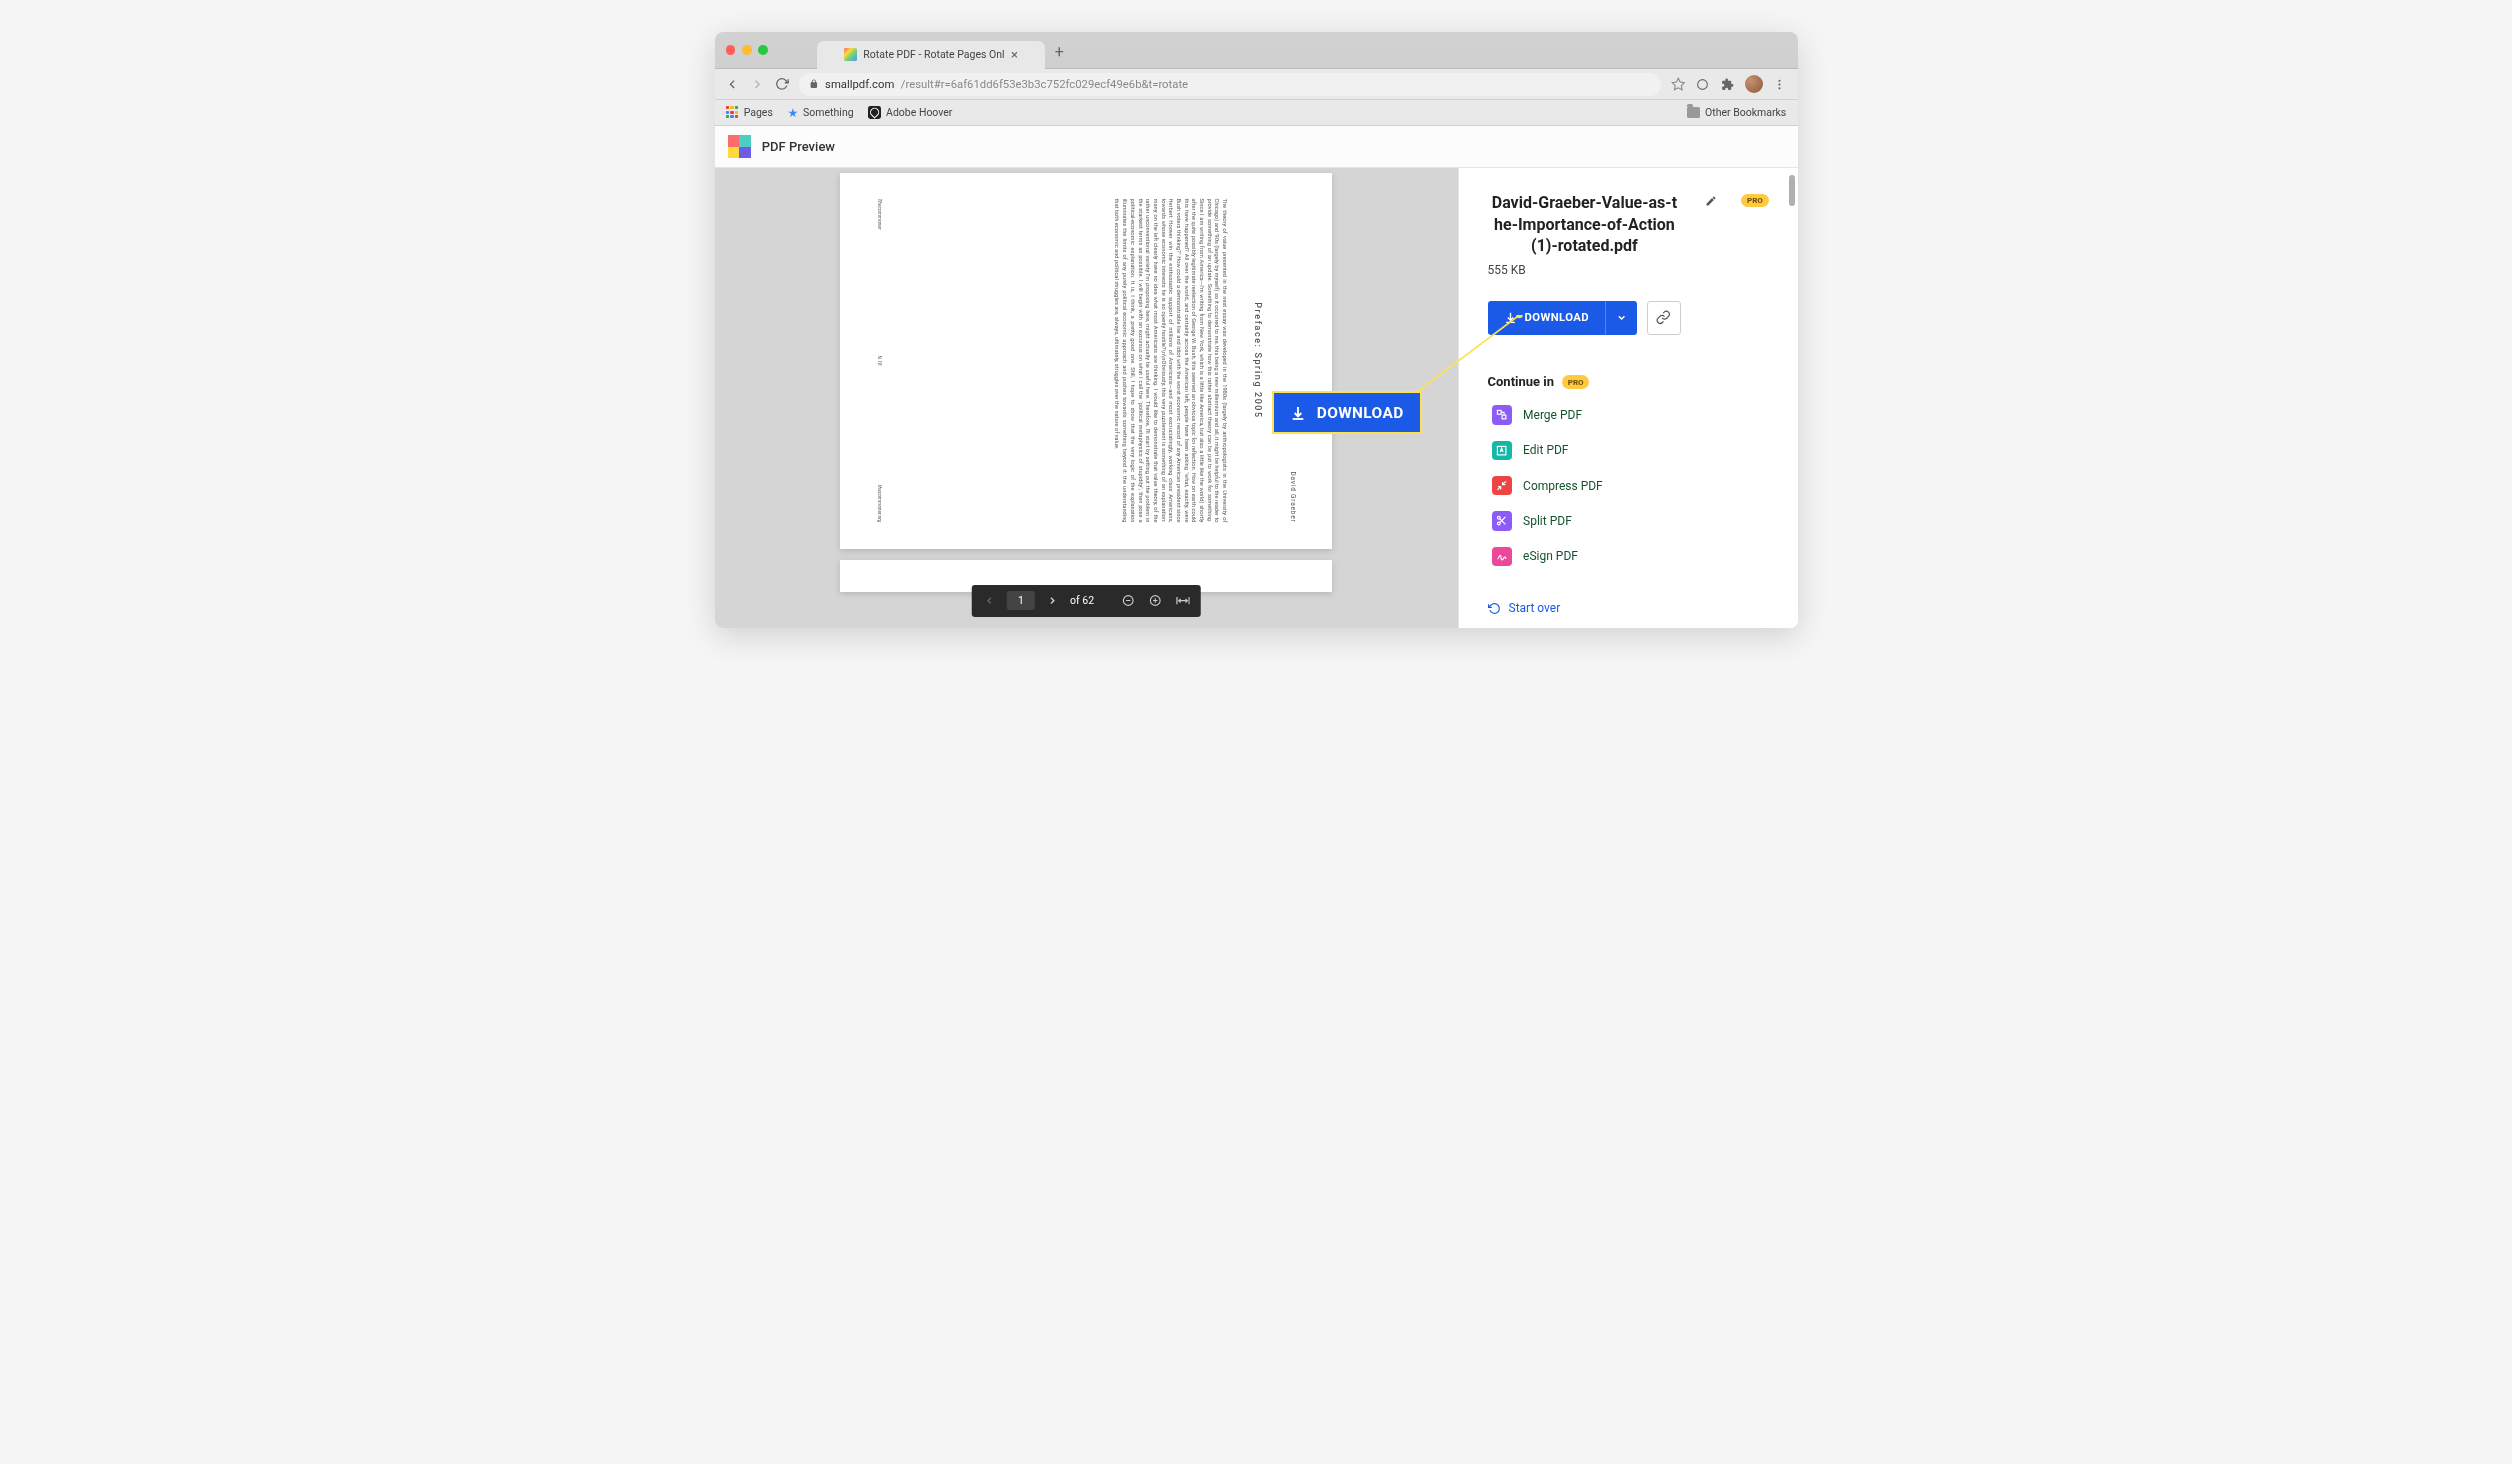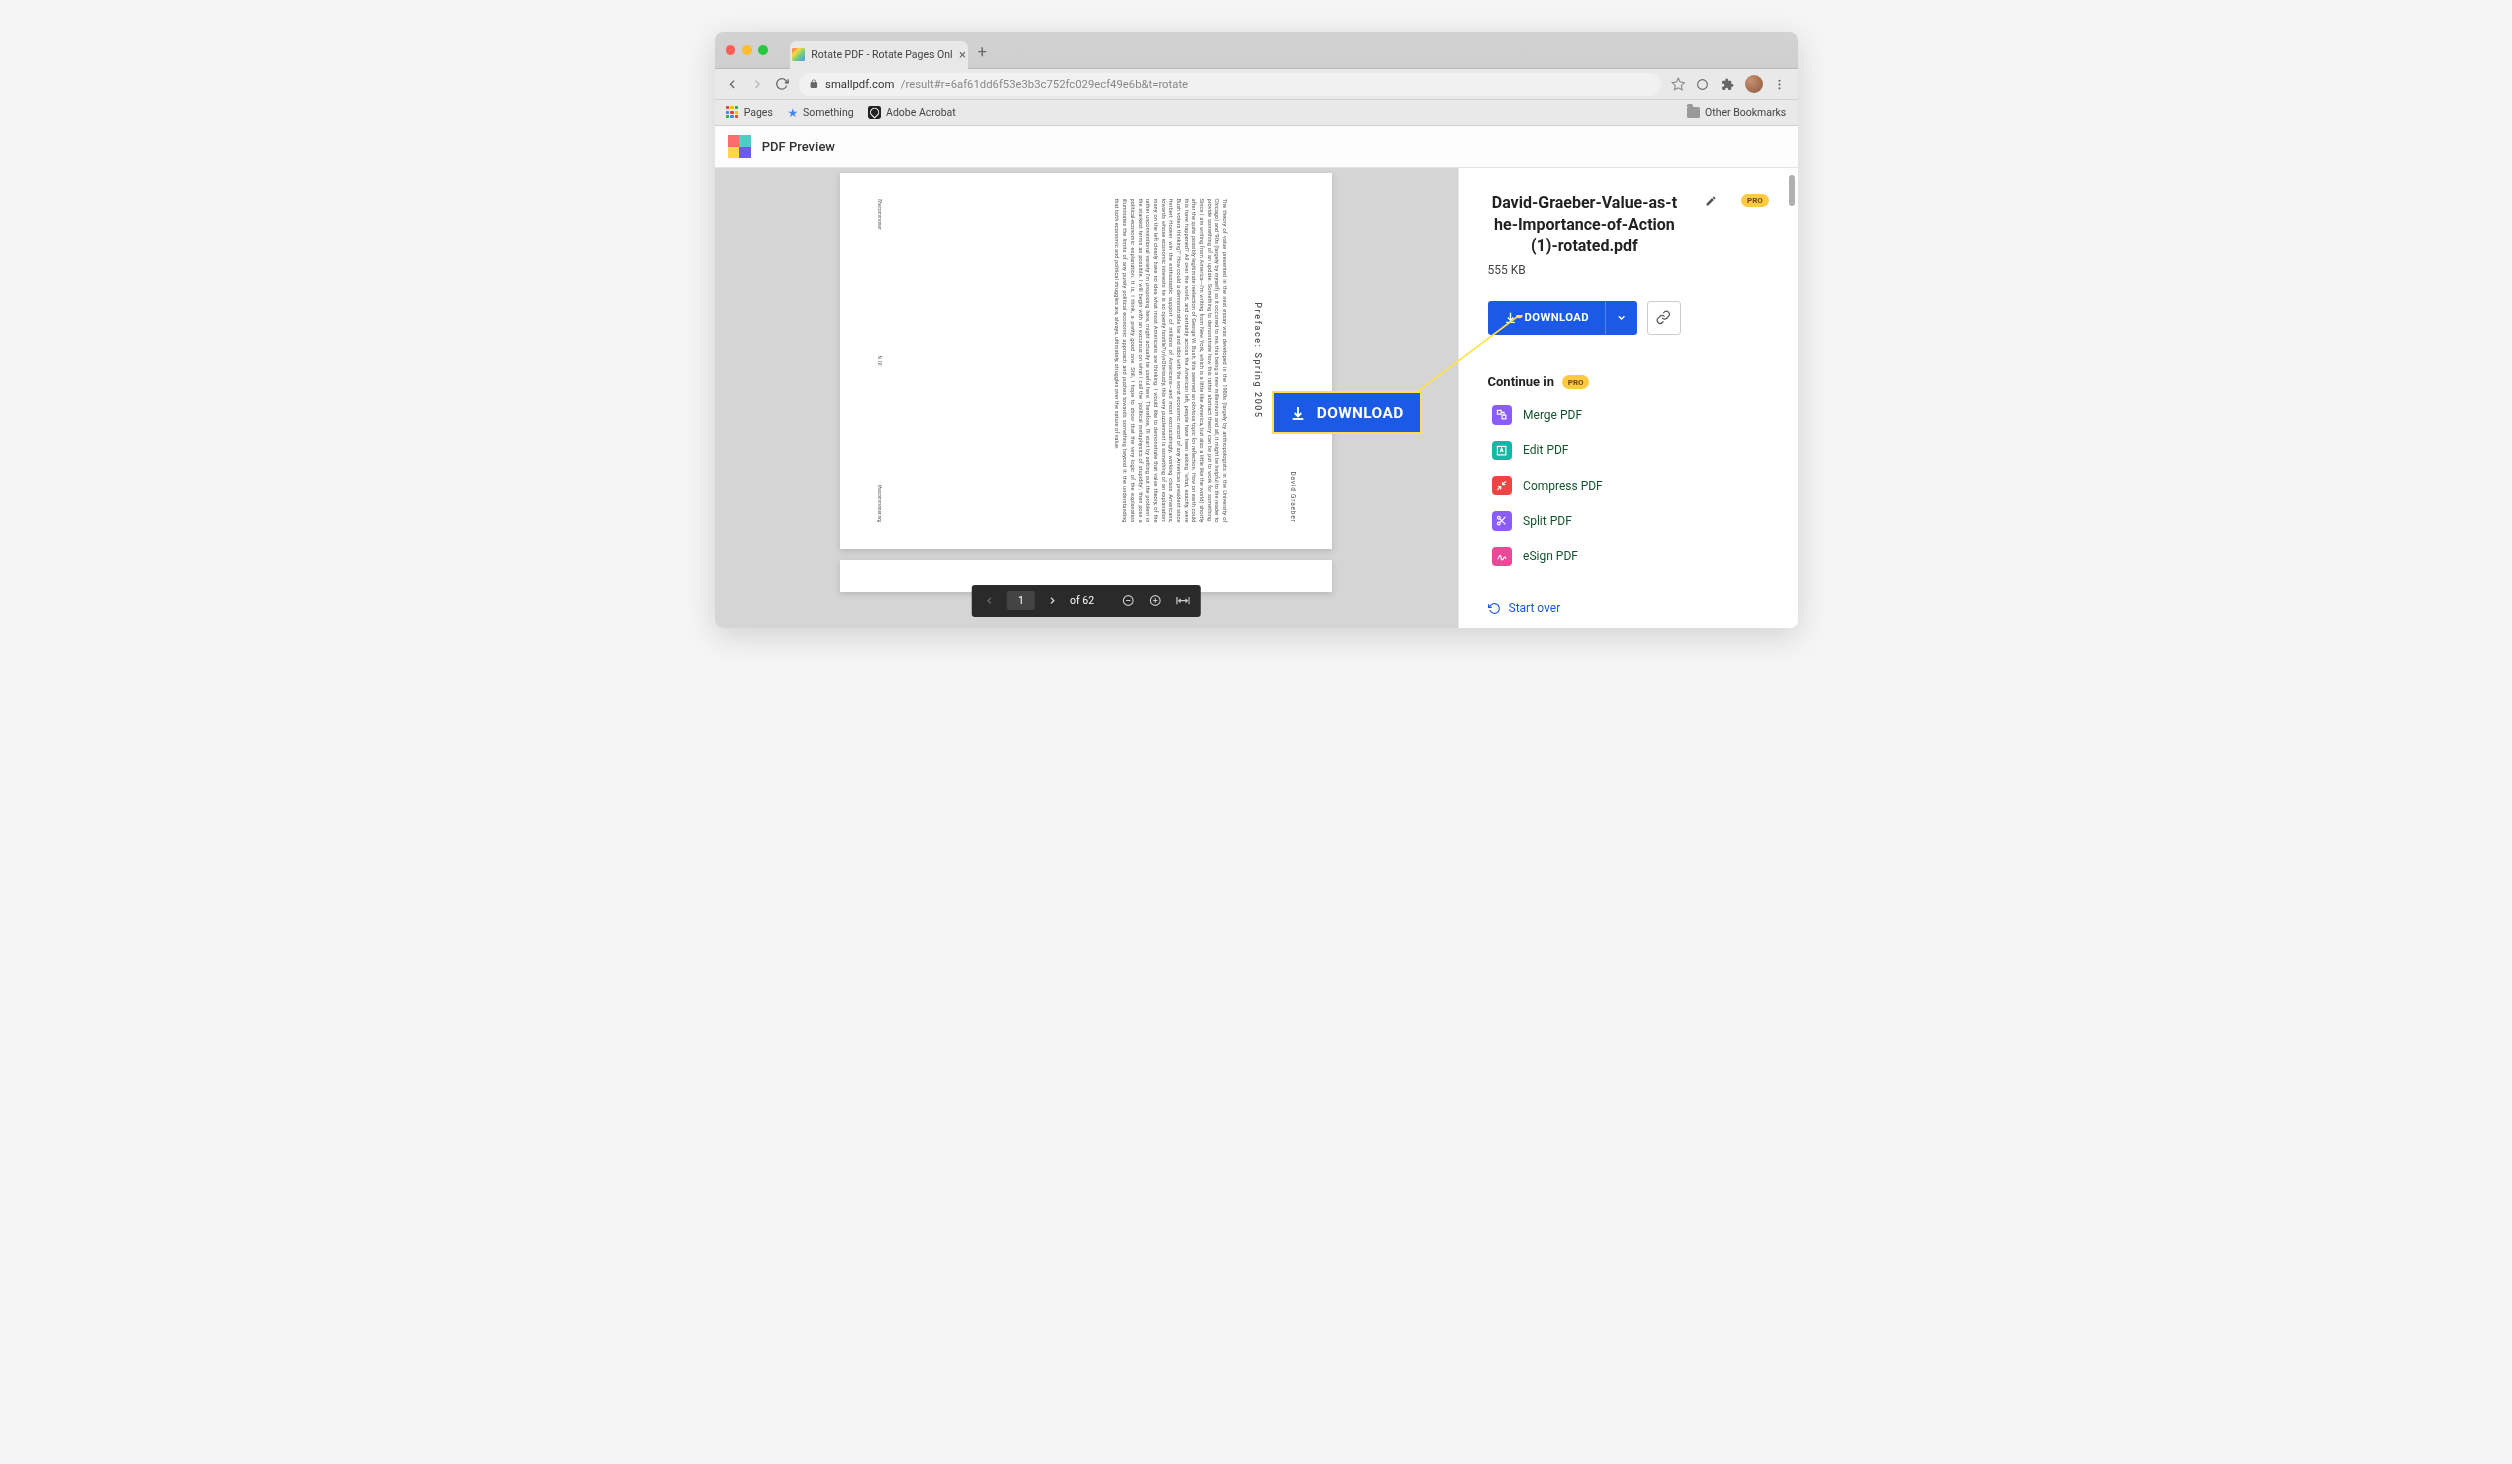--- a/index.html
+++ b/index.html
@@ -4,21 +4,21 @@
 <style>
 * { margin: 0; padding: 0; box-sizing: border-box; font-family: -apple-system, BlinkMacSystemFont, "Segoe UI", Roboto, sans-serif; }
 body { background: #f5f5f5; padding: 32px; display: flex; justify-content: center; }
 .window { width: 1083px; height: 596px; background: #fff; border-radius: 8px; overflow: hidden; box-shadow: 0 8px 32px rgba(0,0,0,0.15); position: relative; }
 .titlebar { height: 37px; background: linear-gradient(#d2d2d2,#cfcfcf); display: flex; align-items: center; padding: 0 11.3px; position: relative; border-bottom: 0.8px solid #bababa; }
 .traffic { display: flex; gap: 6.5px; }
 .dot { width: 9.7px; height: 9.7px; border-radius: 50%; }
 .dot.red { background: #ff5f57; }
 .dot.yellow { background: #febc2e; }
 .dot.green { background: #28c840; }
-.tab { background: #e8e8e8; height: 27.5px; margin-left: 22px; margin-top: 9.7px; border-radius: 6.5px 6.5px 0 0; display: flex; align-items: center; padding: 0 2px; gap: 6.5px; font-size: 10.5px; color: #444; min-width: 162px; }
+.tab { background: #e8e8e8; height: 27.5px; margin-left: 49px; margin-top: 9.7px; border-radius: 6.5px 6.5px 0 0; display: flex; align-items: center; padding: 0 27px; gap: 6.5px; font-size: 10.5px; color: #444; min-width: 162px; }
 .tab-favicon { width: 13px; height: 13px; background: linear-gradient(135deg,#ff5c5c 0%,#ffd93d 30%,#6bcf7f 60%,#4d96ff 100%); border-radius: 1.6px; flex-shrink: 0; }
 .tab-close { margin-left: auto; color: #666; font-size: 13px; cursor: pointer; }
 .new-tab { margin-left: 9.7px; margin-top: 3.2px; color: #666; font-size: 16px; cursor: pointer; }
 .toolbar { height: 31px; background: #e9e9e9; display: flex; align-items: center; padding: 0 9.7px; gap: 9px; border-bottom: 0.8px solid #d0d0d0; }
 .nav-icon { color: #666; display: flex; align-items: center; justify-content: center; width: 16px; height: 16px; cursor: pointer; }
 .url-bar { flex: 1; height: 23px; background: #f1f1f1; border-radius: 11.3px; display: flex; align-items: center; padding: 0 9.7px; font-size: 11.3px; color: #555; gap: 6.5px; }
 .url-bar .lock { color: #666; font-size: 9.7px; }
 .url-bar .path { color: #888; }
 .star { color: #888; }
 .avatar { width: 18px; height: 18px; border-radius: 50%; background: radial-gradient(circle at 30% 30%, #c89070, #8b5a3c); }
@@ -158,21 +158,21 @@
           <span></span>
         </div>
       <span>Pages</span>
     </div>
     <div class="bm-item">
       <span class="bm-star">★</span>
       <span>Something</span>
     </div>
     <div class="bm-item">
       <div class="acrobat-icon"></div>
-      <span>Adobe Acrobat</span>
+      <span>Adobe Hoover</span>
     </div>
     <div class="other-bm bm-item">
       <div class="folder-icon"></div>
       <span>Other Bookmarks</span>
     </div>
   </div>
 
   <div class="app-header">
     <div class="logo">
         <span></span>

